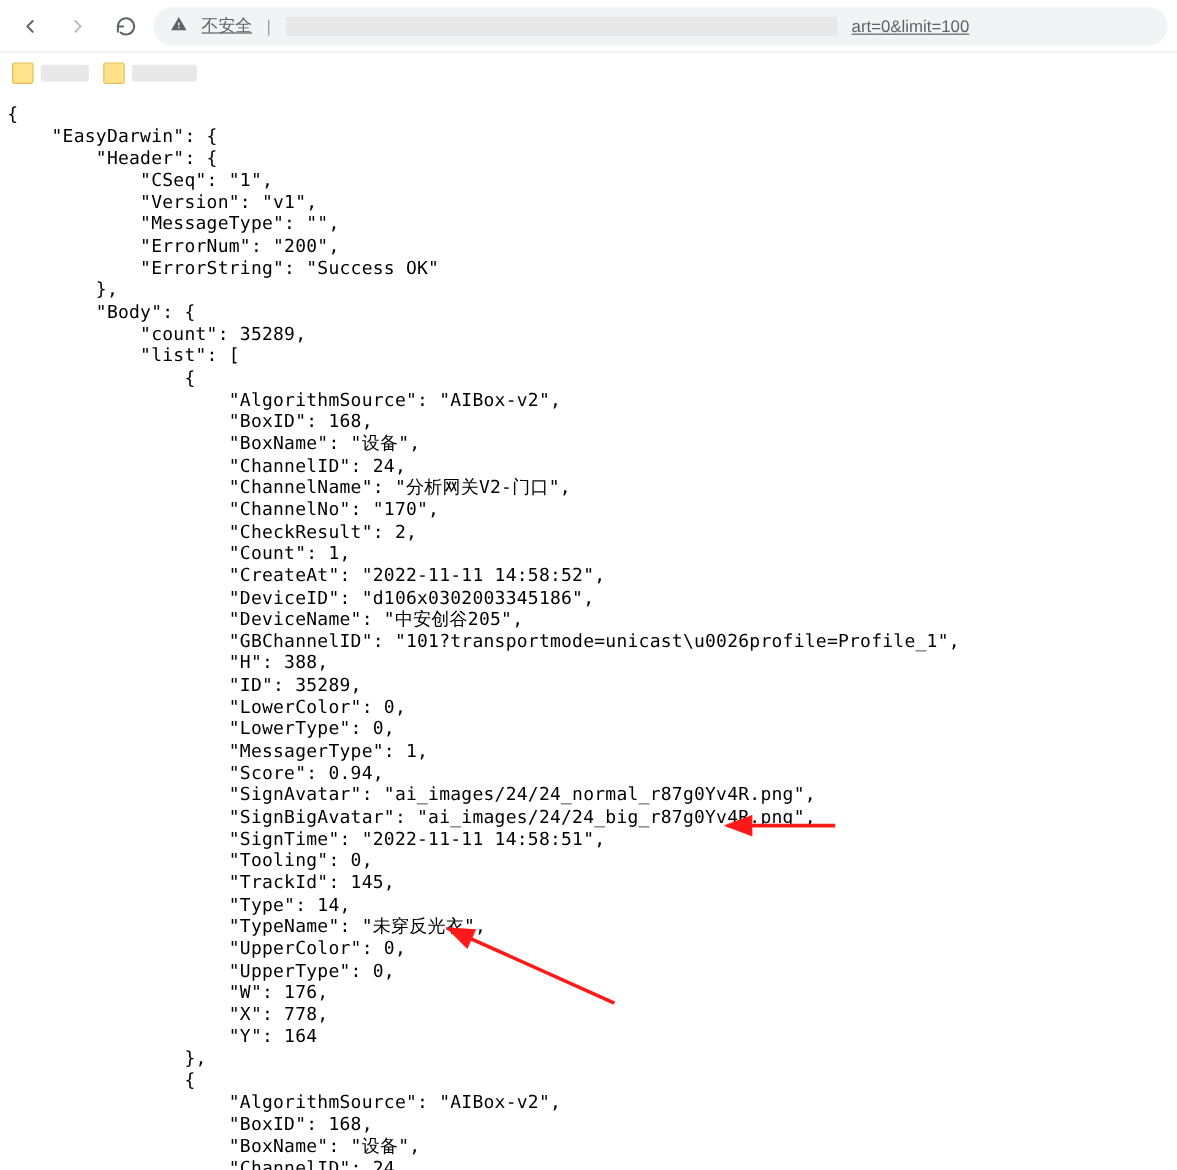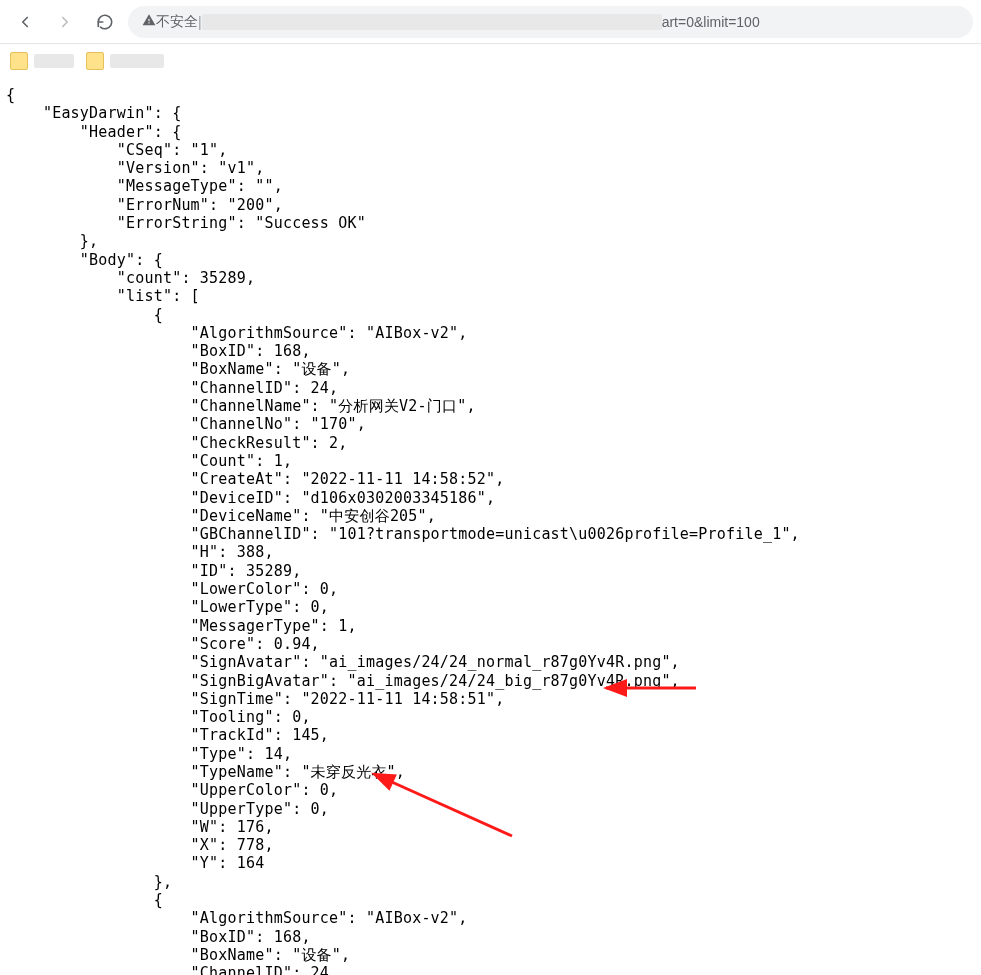--- a/index.html
+++ b/index.html
@@ -31,26 +31,27 @@
     }
     .nav-btn.disabled { color: #bdbdbd; }
     .addr {
       flex: 1;
       height: 32px;
       background: #f1f3f4;
       border-radius: 16px;
       display: flex;
       align-items: center;
       padding: 0 14px;
-      gap: 0;
+      gap: 12px;
       font-family: Arial, sans-serif;
       font-size: 14px;
       color: #5f6368;
       overflow: hidden;
       white-space: nowrap;
+      text-decoration: underline;
     }
     .addr-blur {
       display: inline-block;
       height: 16px;
       background: #e8e8e8;
       border-radius: 2px;
     }
     .bookmarks {
       height: 34px;
       display: flex;

